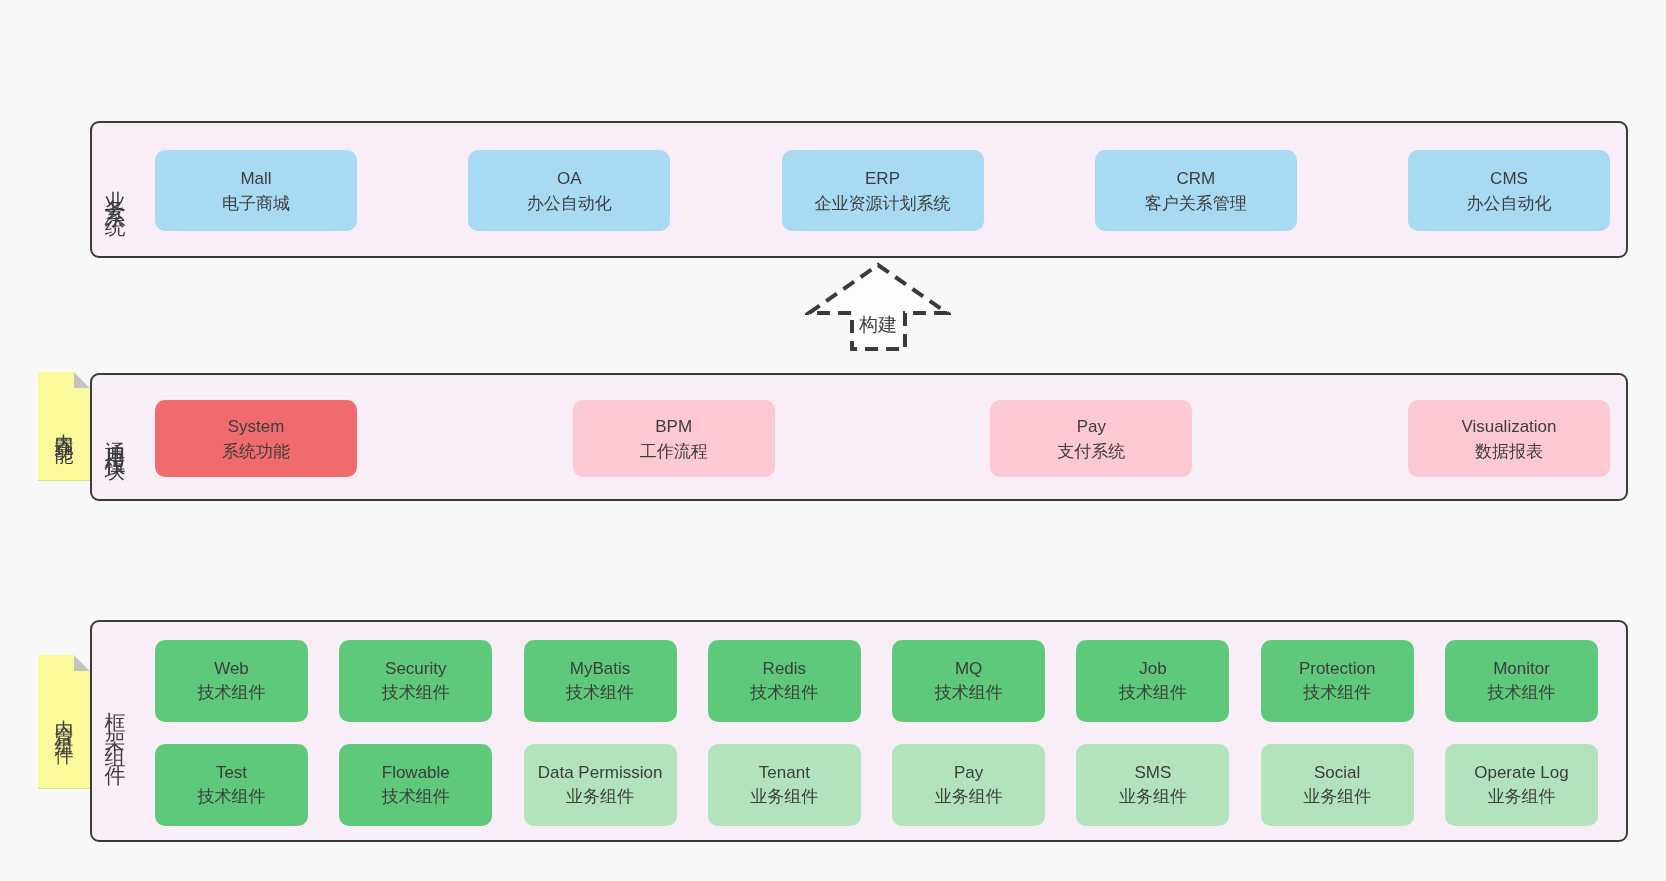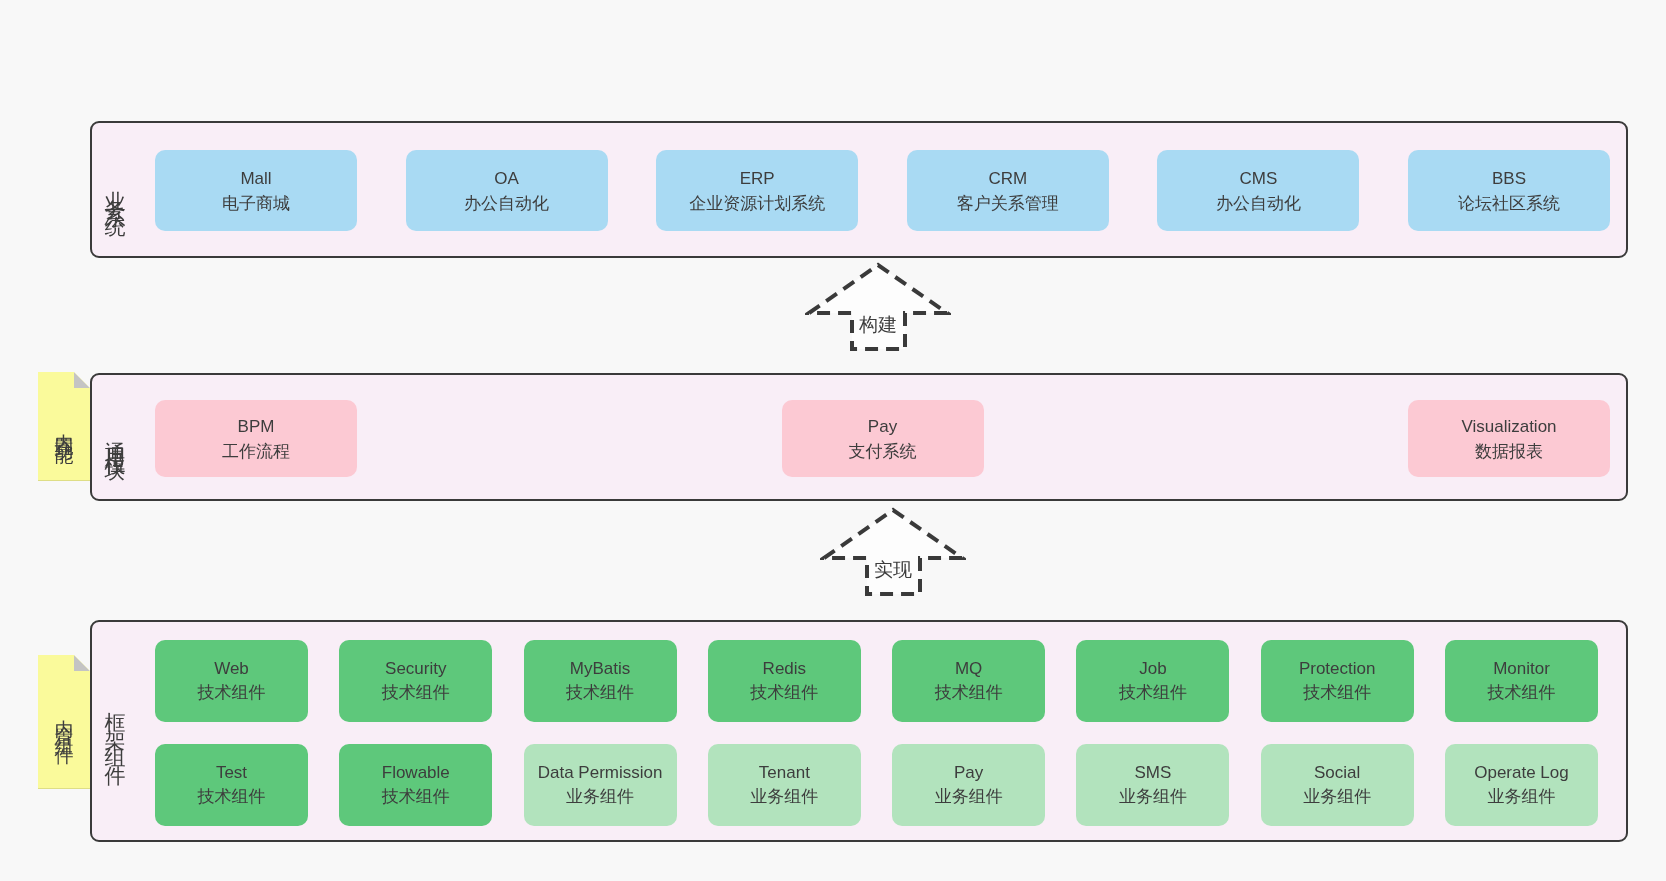--- a/index.html
+++ b/index.html
@@ -78,59 +78,53 @@
           <span>企业资源计划系统</span>
         </div>
         <div class="box blue">
           <span>CRM</span>
           <span>客户关系管理</span>
         </div>
         <div class="box blue">
           <span>CMS</span>
           <span>办公自动化</span>
         </div>
-        <div class="box blue">
-          <span>BBS</span>
-          <span>论坛社区系统</span>
-        </div>
       </div>
   </section>
 
   <div class="arrow arrow-1">
     <svg width="146" height="92" viewBox="0 0 146 92">
       <polygon points="73,4 142,52 100,52 100,88 47,88 47,52 4,52" fill="#fdfdfd" stroke="#3a3a3a" stroke-width="4" stroke-dasharray="13 8" stroke-linejoin="miter"></polygon>
     </svg>
     <span class="alabel">构建</span>
   </div>
 
   <section class="panel panel-mid">
     <span class="vlabel">通用模块</span>
     <div class="row row-6">
 
+    <div class="box red">
+          <span>System</span>
+          <span>系统功能</span>
+        </div>
         <div class="box pink">
           <span>BPM</span>
           <span>工作流程</span>
         </div>
         <div class="box pink">
           <span>Pay</span>
           <span>支付系统</span>
         </div>
         <div class="box pink">
           <span>Visualization</span>
           <span>数据报表</span>
         </div>
       </div>
   </section>
 
-  <div class="arrow arrow-2">
-    <svg width="146" height="92" viewBox="0 0 146 92">
-      <polygon points="73,4 142,52 100,52 100,88 47,88 47,52 4,52" fill="#fdfdfd" stroke="#3a3a3a" stroke-width="4" stroke-dasharray="13 8" stroke-linejoin="miter"></polygon>
-    </svg>
-    <span class="alabel">实现</span>
-  </div>
 
   <section class="panel panel-bot">
     <span class="vlabel">框架组件</span>
     <div class="row row-8 row-a">
 
     <div class="box green">
           <span>Web</span>
           <span>技术组件</span>
         </div>
         <div class="box green">

